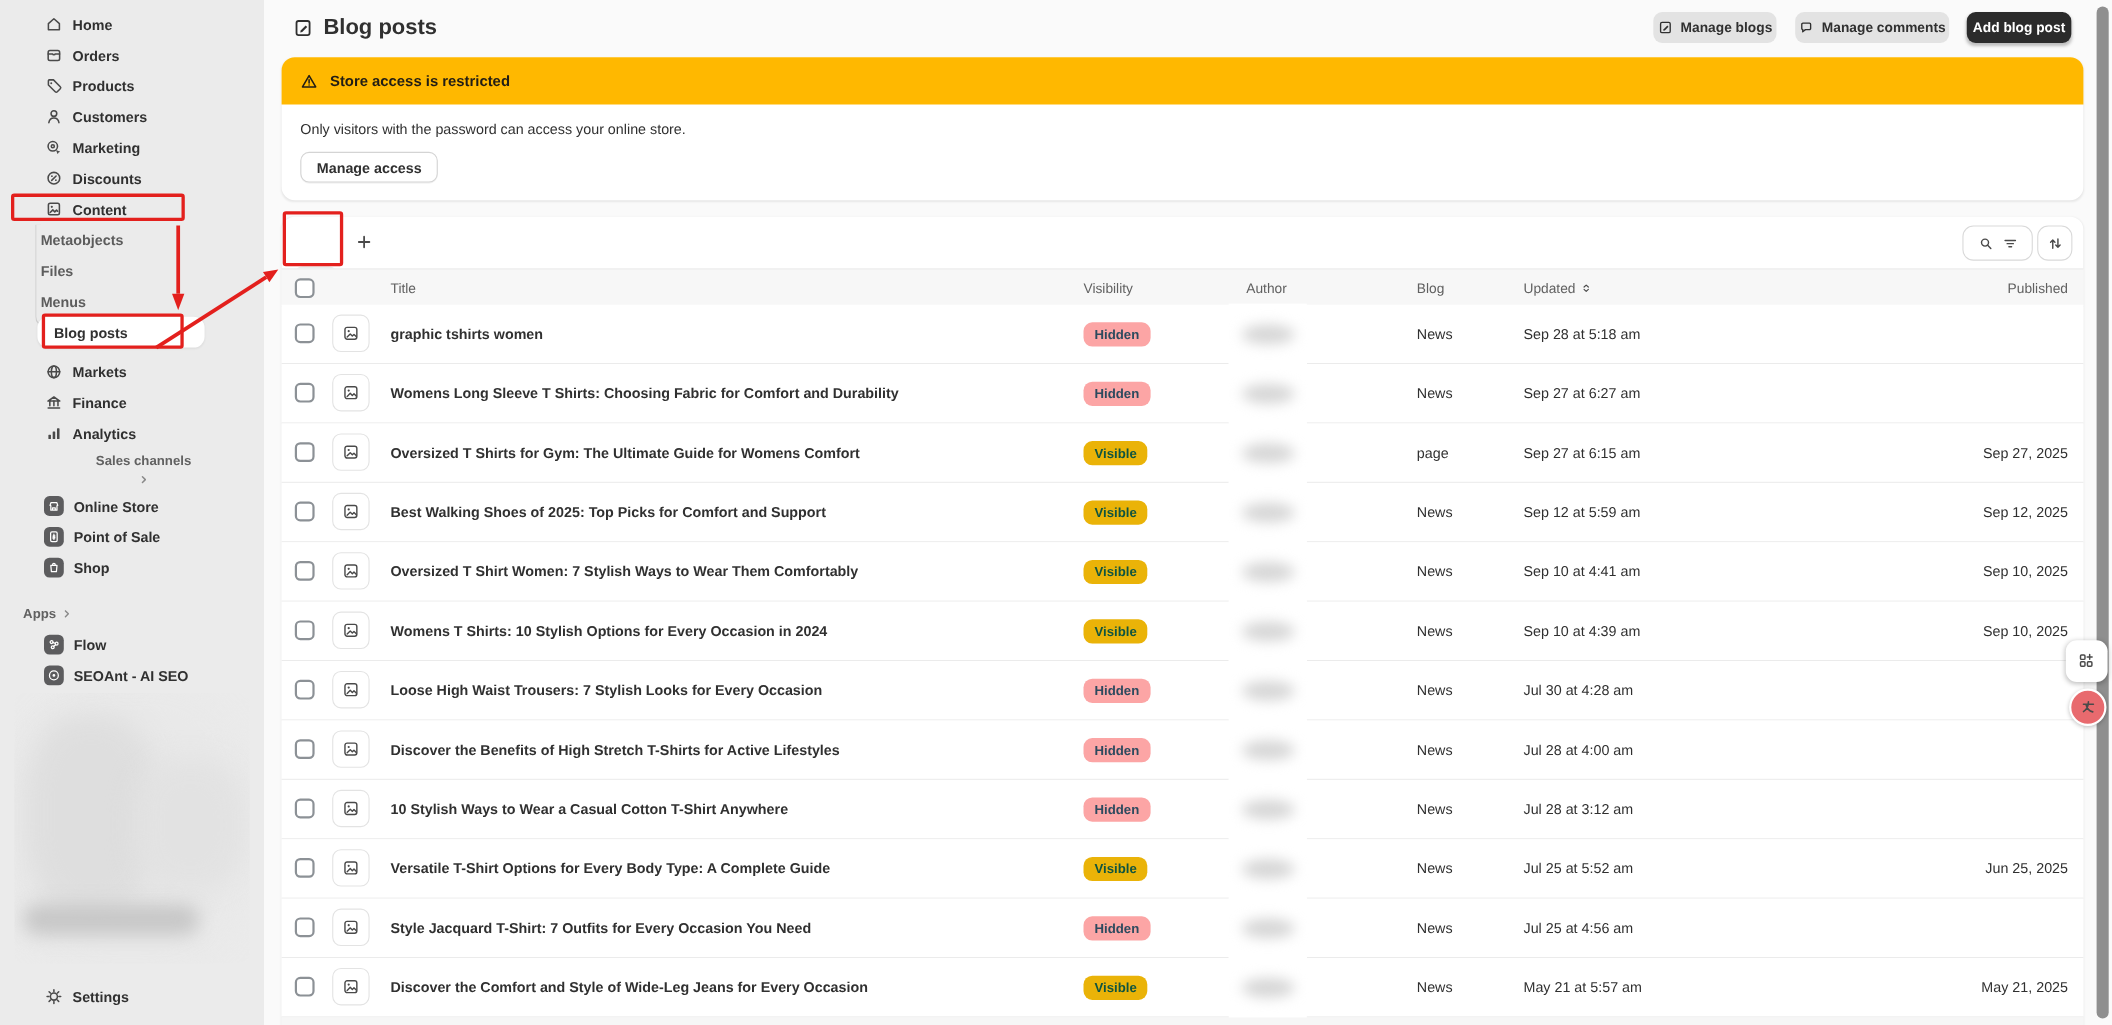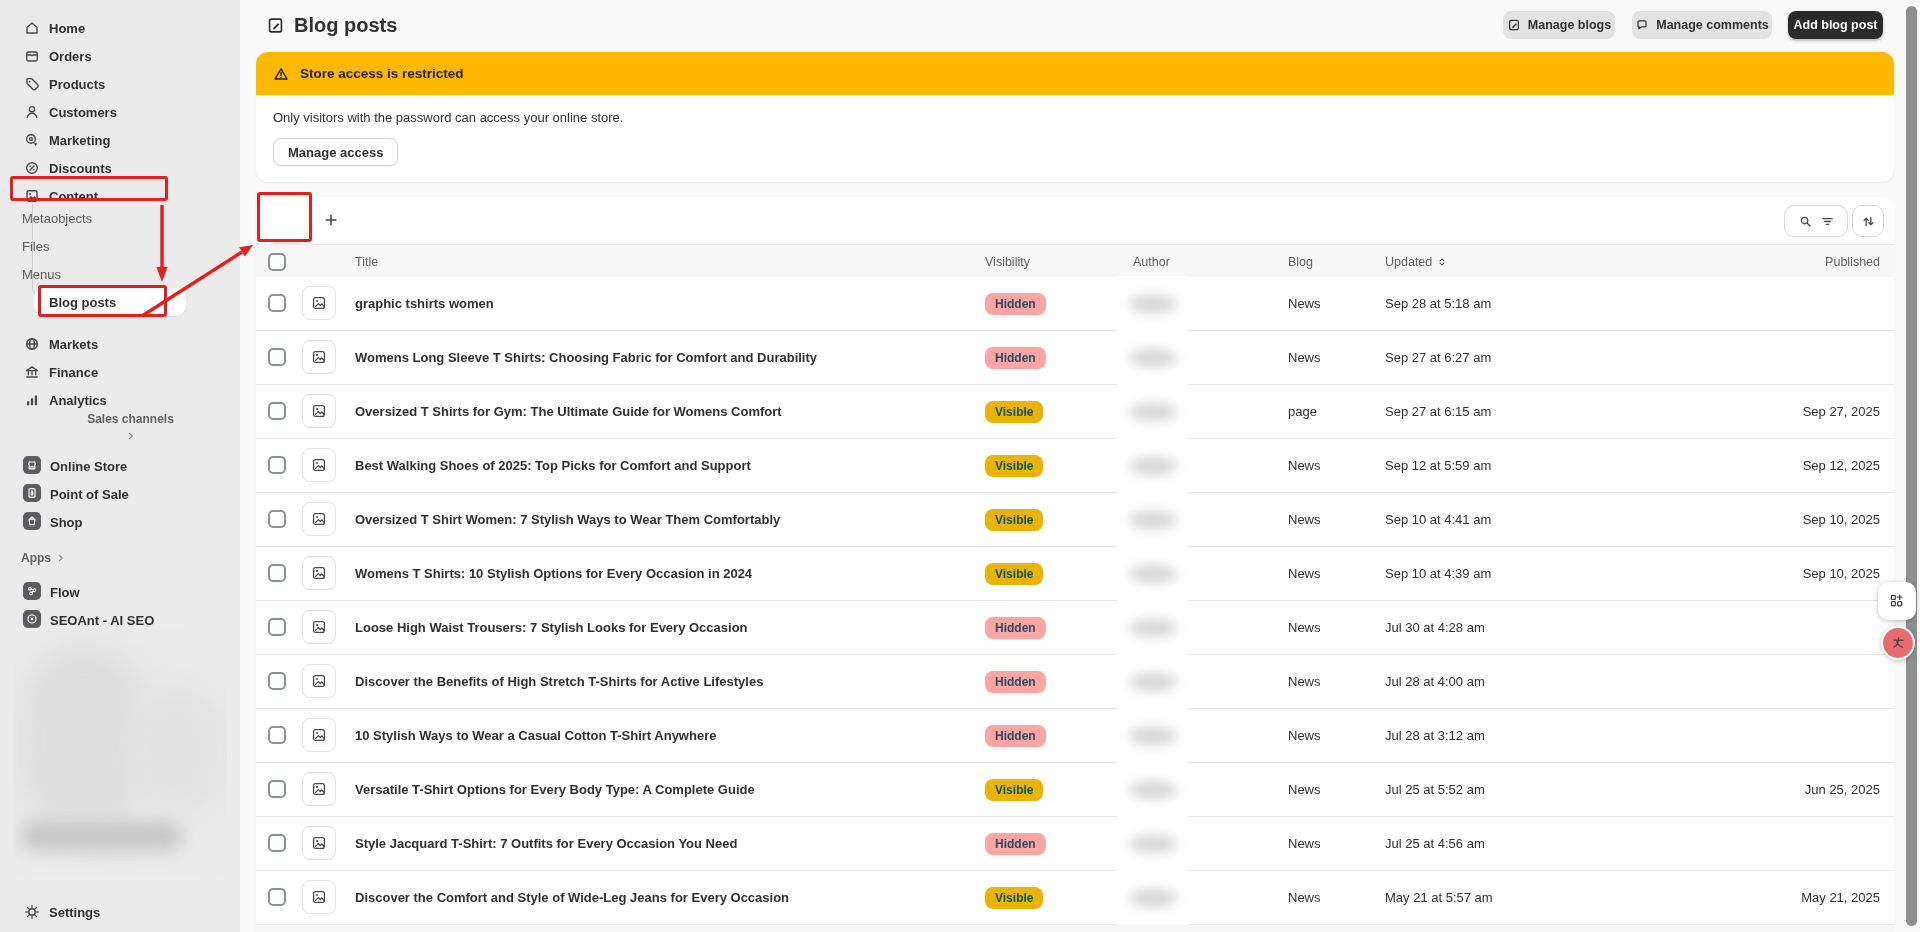--- a/index.html
+++ b/index.html
@@ -1,29 +1,29 @@
 <!DOCTYPE html>
 <html><head>
 <meta charset="utf-8">
 <style>
   html,body{margin:0;padding:0;width:1920px;height:932px;overflow:hidden;
     font-family:"Liberation Sans",sans-serif;-webkit-font-smoothing:antialiased;}
   #app{position:relative;width:1920px;height:932px;background:#fafafa;}
   .abs{position:absolute;}
   
   .sidebar{position:absolute;left:0;top:0;width:240px;height:932px;background:#ebebeb;z-index:1;}
-  .sitem{display:flex;align-items:flex-end;height:28px;padding-left:24px;gap:9px;
+  .sitem{display:flex;align-items:center;height:28px;padding-left:41px;gap:9px;
     font-size:13px;font-weight:600;color:#303030;cursor:default;}
   .icn{width:16px;height:16px;color:#4a4a4a;flex:none;display:flex;}
   .icn svg{width:100%;height:100%;}
   .appicon{width:18px;height:18px;border-radius:5px;background:#5c5c5e;color:#fff;
     flex:none;display:flex;align-items:center;justify-content:center;margin-left:-1px;}
   .appicon svg{width:14px;height:14px;}
-  .subitem{display:flex;align-items:center;height:28px;padding-left:22px;
-    font-size:13px;font-weight:400;color:#5c5c5c;}
+  .subitem{display:flex;align-items:center;height:28px;padding-left:37px;
+    font-size:13px;font-weight:700;color:#5c5c5c;}
   .subitem.active{background:#fff;border-radius:10px;margin-left:34px;width:137px;
     padding-left:15px;font-weight:700;color:#303030;box-shadow:0 1px 2px rgba(0,0,0,.06);}
   .connector{position:absolute;left:32px;top:204px;width:9px;height:92px;
     border-left:1.5px solid #cdcdcd;border-bottom:1.5px solid #cdcdcd;border-bottom-left-radius:9px;}
   .sec-label{display:flex;align-items:center;gap:4px;height:24px;padding-left:21px;
     font-size:12px;font-weight:550;color:#616161;}
   .sec-label .icn{width:12px;height:12px;color:#8a8a8a;}
   .blurblock{position:absolute;left:13px;top:630px;width:214px;height:246px;overflow:hidden;border-radius:8px;}
   .smear{position:absolute;border-radius:40%;filter:blur(12px);}
   

